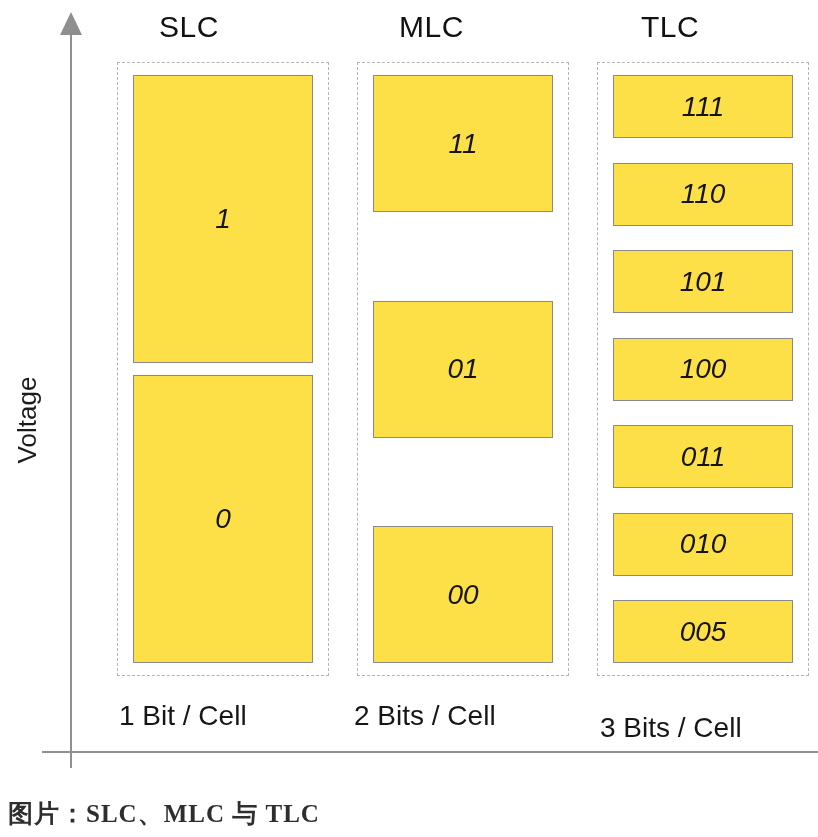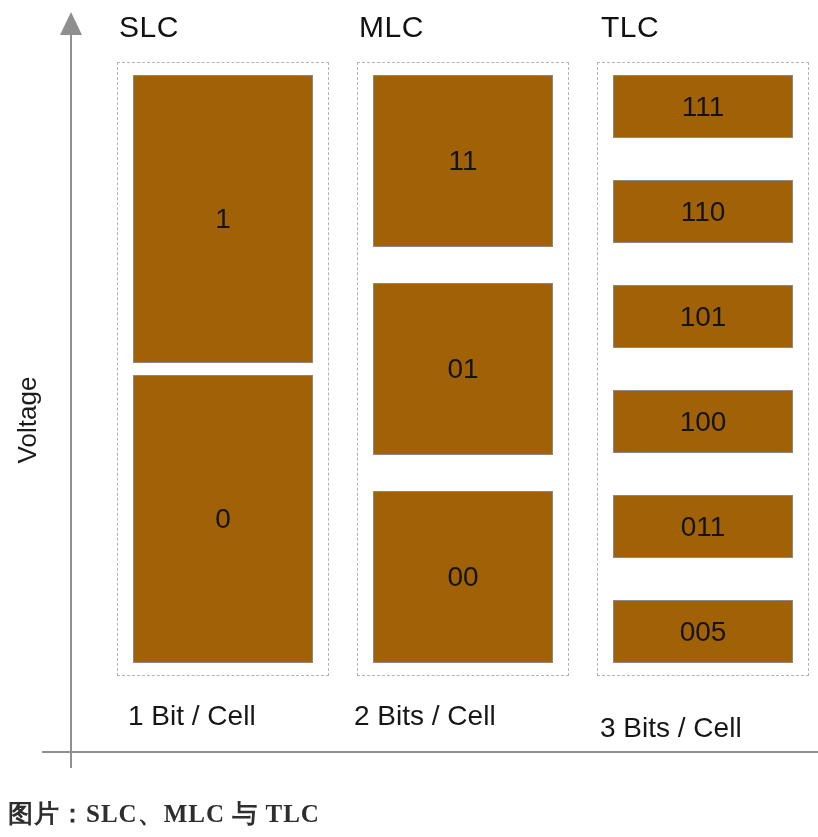--- a/index.html
+++ b/index.html
@@ -19,45 +19,45 @@
   .x-axis-line{
     position:absolute;left:42px;top:751px;width:776px;height:2px;background:#8f8f8f;
   }
   .y-axis-label{
     position:absolute;left:-33px;top:405px;width:120px;height:30px;
     line-height:30px;text-align:center;font-size:26px;color:#1b1b1b;
     transform:rotate(-90deg);
   }
   
   .col-header{
-    position:absolute;top:10px;font-size:30px;color:#111111;letter-spacing:0.5px;
+    position:absolute;top:10px;font-size:30px;color:#111111;letter-spacing:0.5px;margin-left:40px;
   }
   .col-header.slc{left:119px;}
   .col-header.mlc{left:359px;}
   .col-header.tlc{left:601px;}
   .col-box{
     position:absolute;top:62px;width:212px;height:614px;box-sizing:border-box;
     border:1px dashed #b4b4b4;background:#ffffff;
     padding:12px 15px;display:flex;flex-direction:column;justify-content:space-between;
   }
   .col-box.slc{left:117px;}
   .col-box.mlc{left:357px;}
   .col-box.tlc{left:597px;}
   .cell{
-    box-sizing:border-box;border:1.5px solid #8a8a8a;background:#a16207;
+    box-sizing:border-box;border:1.5px solid #8a8a8a;background:#fde047;
     display:flex;align-items:center;justify-content:center;
-    font-size:28px;color:#141414;
+    font-size:28px;color:#141414;font-style:italic;
   }
   .col-box.slc .cell{height:288px;}
-  .col-box.mlc .cell{height:172px;}
+  .col-box.mlc .cell{height:137px;}
   .col-box.tlc .cell{height:63px;}
   .col-footer{
     position:absolute;top:700px;font-size:28px;color:#161616;
   }
-  .col-footer.slc{left:128px;text-align:right;}
+  .col-footer.slc{left:119px;text-align:right;}
   .col-footer.mlc{left:354px;}
   .col-footer.tlc{left:600px;margin-top:12px;}
   
   .caption{
     position:absolute;left:8px;top:797px;font-size:25px;font-weight:bold;
     color:#2e2e2e;letter-spacing:1px;font-family:Liberation Serif, serif;
   }
 </style>
 </head>
 <body>
@@ -84,18 +84,19 @@
   </div>
   <div class="col-footer mlc">2 Bits / Cell</div>
 
   <div class="col-header tlc">TLC</div>
   <div class="col-box tlc">
     <div class="cell">111</div>
     <div class="cell">110</div>
     <div class="cell">101</div>
     <div class="cell">100</div>
     <div class="cell">011</div>
+    <div class="cell">010</div>
     <div class="cell">005</div>
   </div>
   <div class="col-footer tlc">3 Bits / Cell</div>
 
   <div class="caption">图片：SLC、MLC 与 TLC</div>
 </div>
 
 </body></html>

